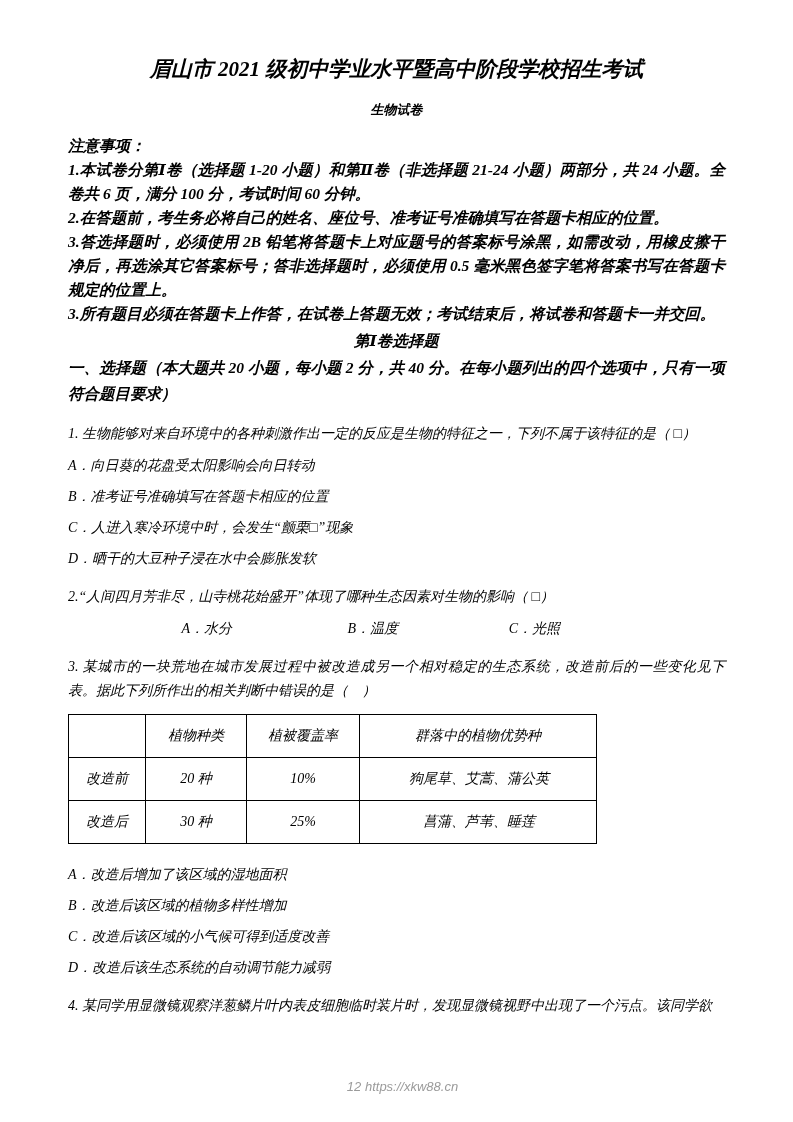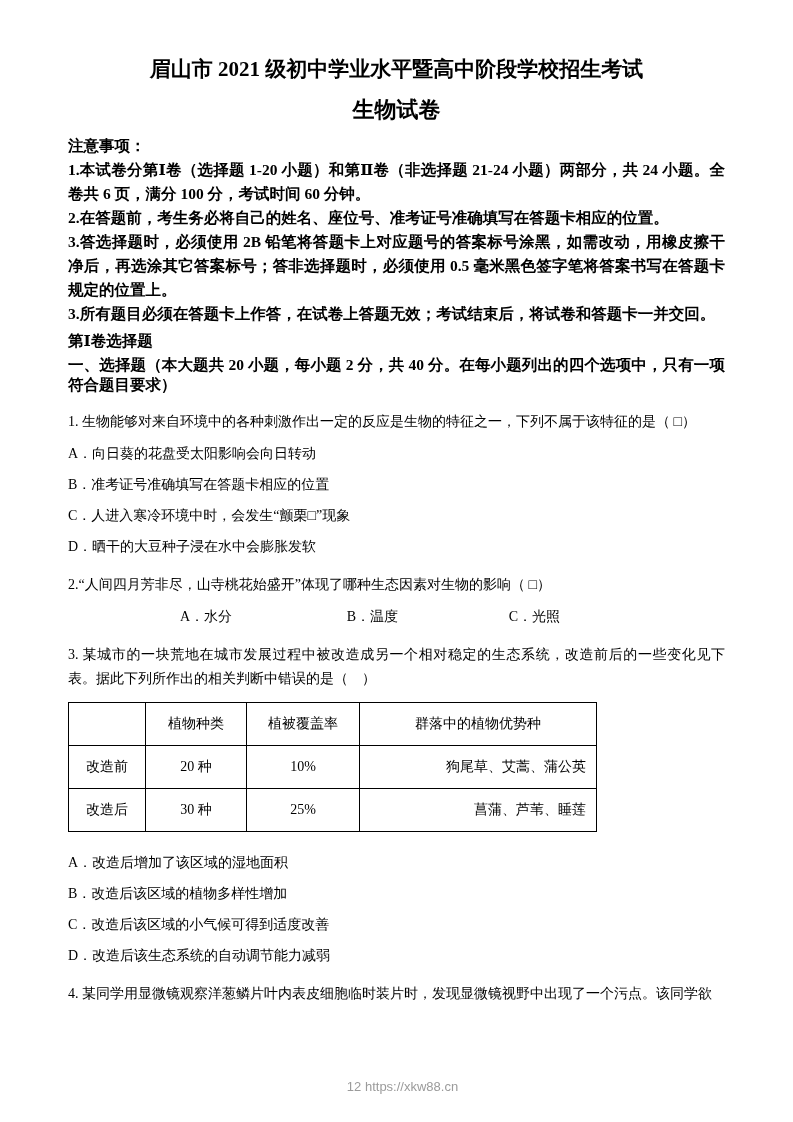--- a/index.html
+++ b/index.html
@@ -5,55 +5,56 @@
   html,body { margin:0; padding:0; background:#ffffff; }
   .page {
     position:relative;
     width:793px; height:1122px;
     box-sizing:border-box;
     padding:54px 68px 0 68px;
     background:#ffffff;
     color:#000000;
     font-family:"Liberation Serif","DejaVu Serif",serif;
     overflow:hidden;
+    font-style:italic;
   }
   .exam-title {
     margin:0;
     text-align:center;
     font-size:21px;
     font-weight:bold;
     line-height:30px;
   }
   .exam-subtitle {
     margin:12px 0 0 0;
     text-align:center;
-    font-size:22px;
+    font-size:13px;
     font-weight:bold;
     line-height:28px;
   }
   .notices {
     margin-top:10px;
     font-size:15.5px;
     font-weight:bold;
     line-height:1.55;
     text-align:justify;
   }
   .notices p { margin:0; }
   .section-title {
     margin-top:3px;
-    text-align:left;
+    text-align:center;
     font-size:15.5px;
     font-weight:bold;
     line-height:24px;
   }
   .section-instruction {
     margin-top:2px;
     font-size:15.5px;
     font-weight:bold;
-    line-height:20px;
+    line-height:26px;
     text-align:justify;
   }
   .question { font-size:14px; }
   .stem {
     margin:15px 0 0 0;
     line-height:24px;
     text-align:justify;
   }
   .option {
     margin:9px 0 0 0;
@@ -74,21 +75,21 @@
   .q-table td {
     border:1px solid #000;
     padding:11px 10px;
     text-align:center;
     line-height:20px;
   }
   .q-table td.c1 { width:56px; }
   .q-table td.c2 { width:80px; }
   .q-table td.c3 { width:92px; }
   .q-table td.c4 { width:214px; }
-  .q-table td.cell-left { text-align:right; padding-left:12px; }
+  .q-table td.cell-left { text-align:center; padding-left:12px; }
   .page-footer {
     position:absolute;
     left:12px; right:0;
     bottom:28px;
     text-align:center;
     font-size:13px;
     color:#9b9b9b;
     font-family:"Liberation Sans","DejaVu Sans",sans-serif;
   }
 </style>

